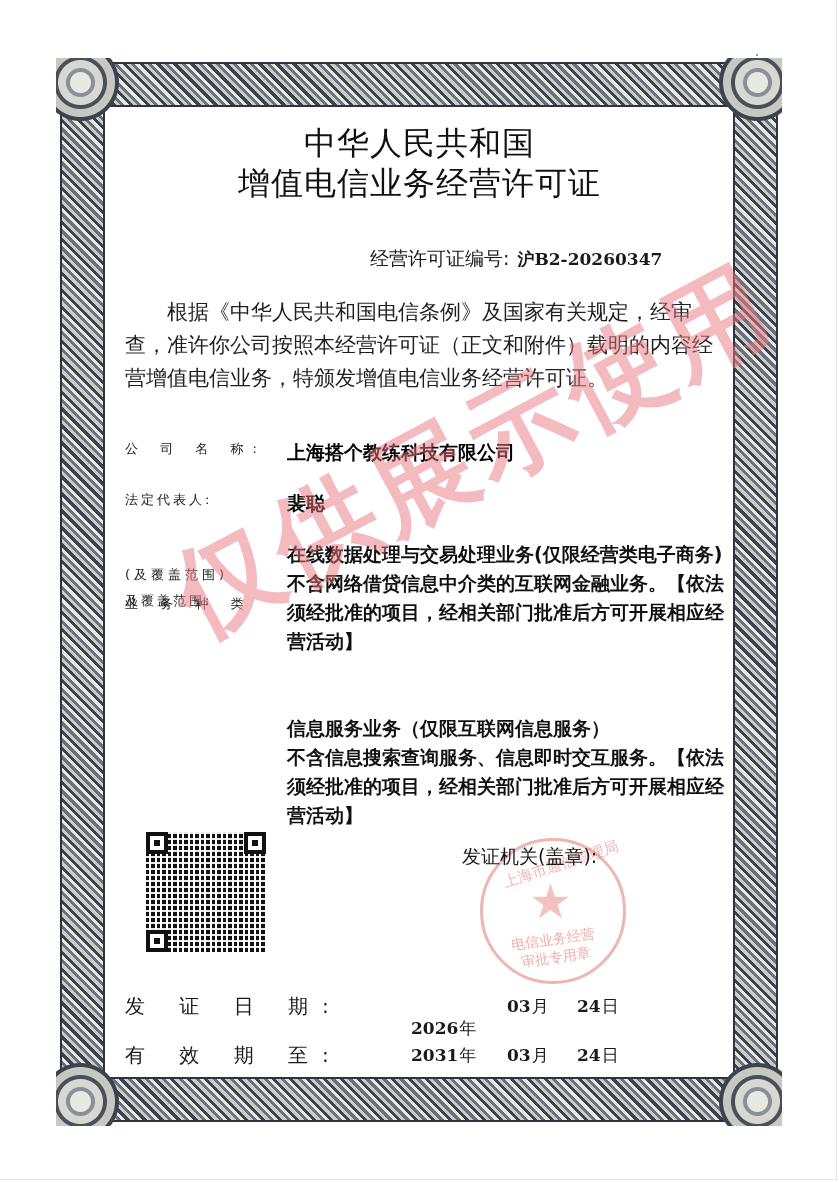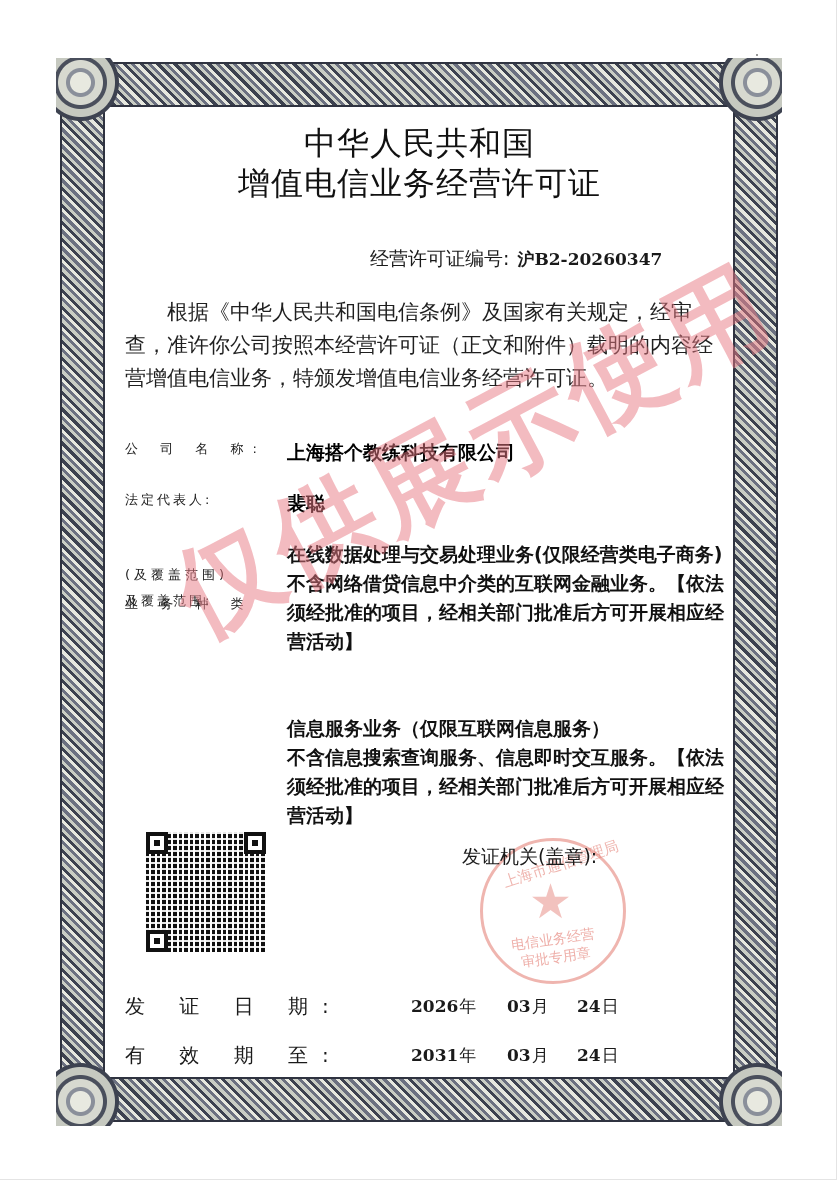--- a/index.html
+++ b/index.html
@@ -150,21 +150,21 @@
 
   <div class="seal">
     <div class="seal-arc">上海市通信管理局</div>
     <div class="seal-star">★</div>
     <div class="seal-line1">电信业务经营</div>
     <div class="seal-line2">审批专用章</div>
   </div>
   <div class="issuer">发证机关(盖章):</div>
 
   <div class="date-label" style="top:993px;">发 证 日 期:</div>
-  <div class="date-part" style="left:411px;top:995px;"><span>2026</span><span class="date-unit">年</span></div>
+  <div class="date-part" style="left:411px;top:1017px;"><span>2026</span><span class="date-unit">年</span></div>
   <div class="date-part" style="left:507px;top:995px;"><span>03</span><span class="date-unit">月</span></div>
   <div class="date-part" style="left:577px;top:995px;"><span>24</span><span class="date-unit">日</span></div>
 
   <div class="date-label" style="top:1042px;">有 效 期 至:</div>
   <div class="date-part" style="left:411px;top:1044px;"><span>2031</span><span class="date-unit">年</span></div>
   <div class="date-part" style="left:507px;top:1044px;"><span>03</span><span class="date-unit">月</span></div>
   <div class="date-part" style="left:577px;top:1044px;"><span>24</span><span class="date-unit">日</span></div>
 
   <div class="watermark">仅供展示使用</div>
 </div>

